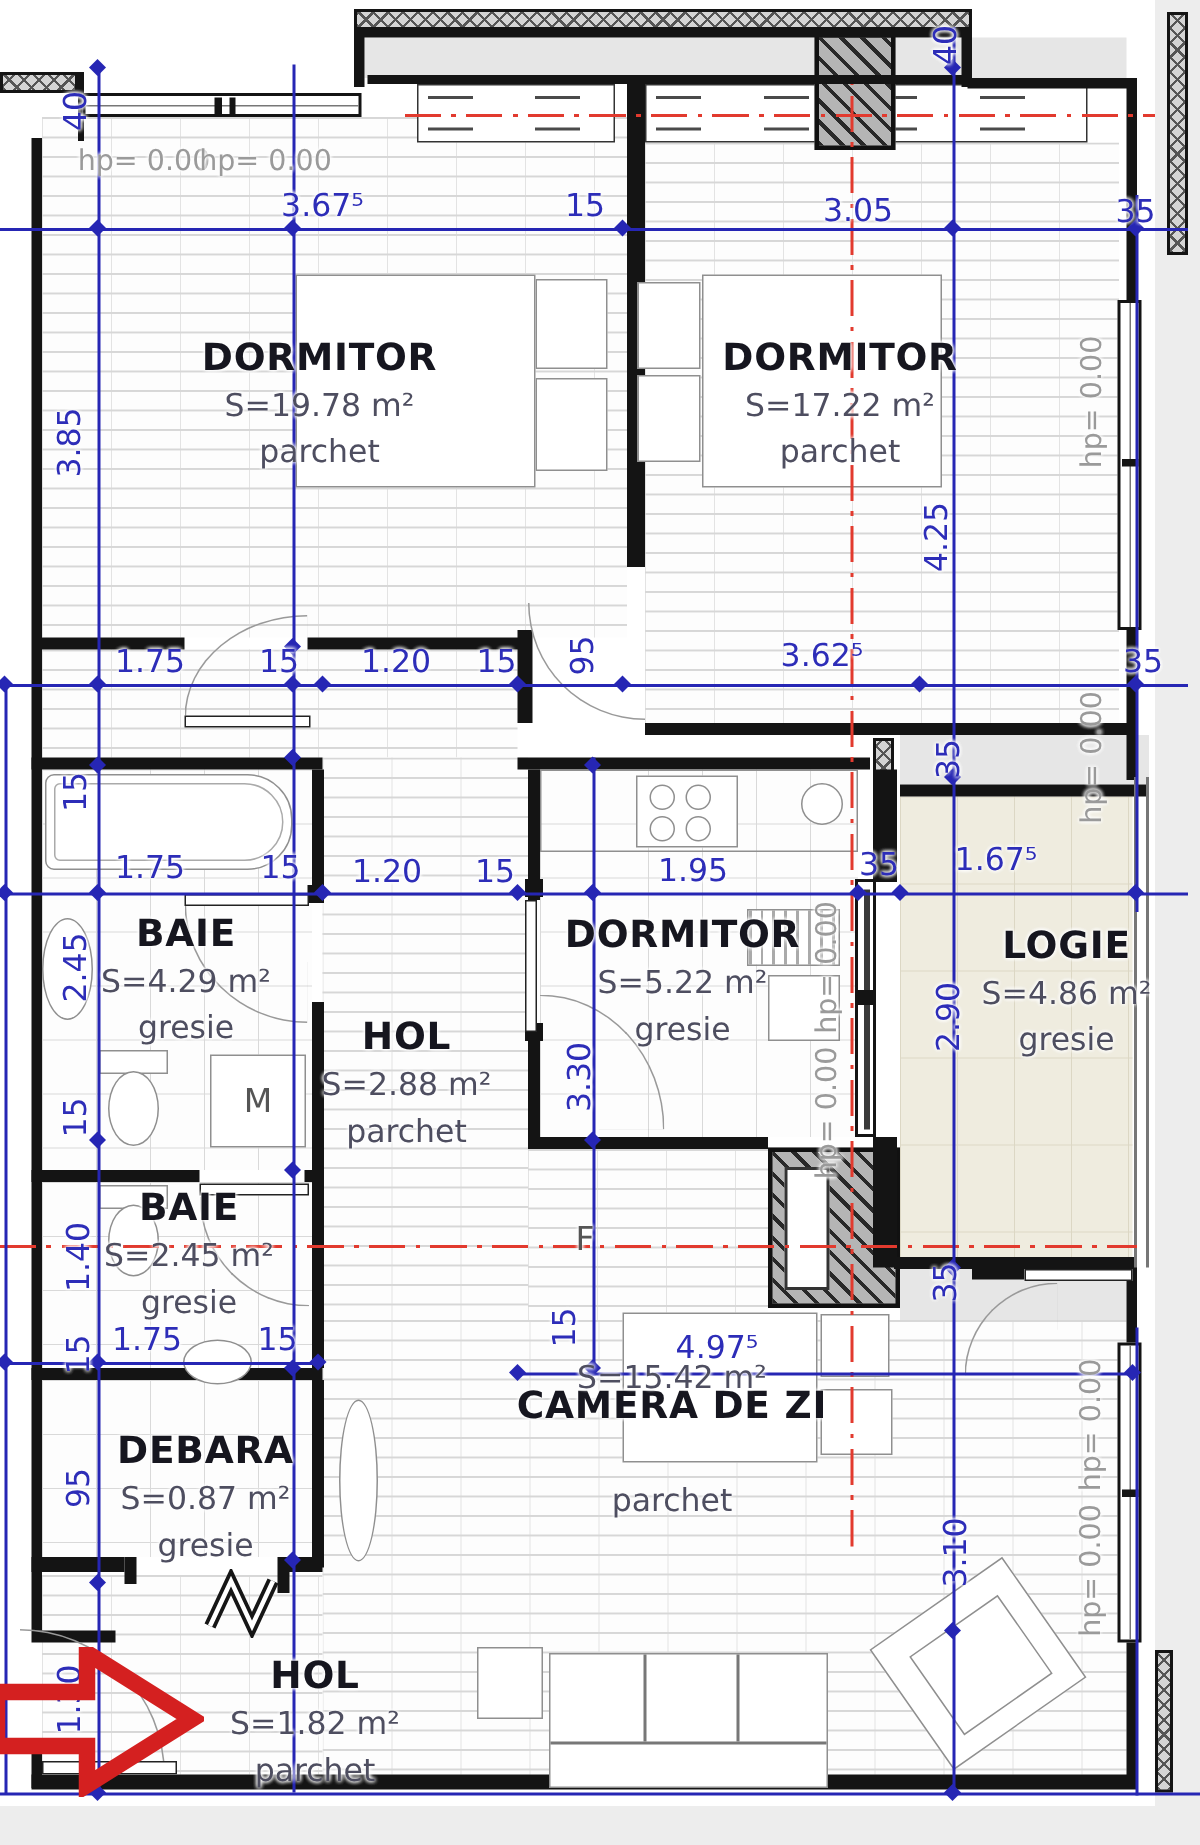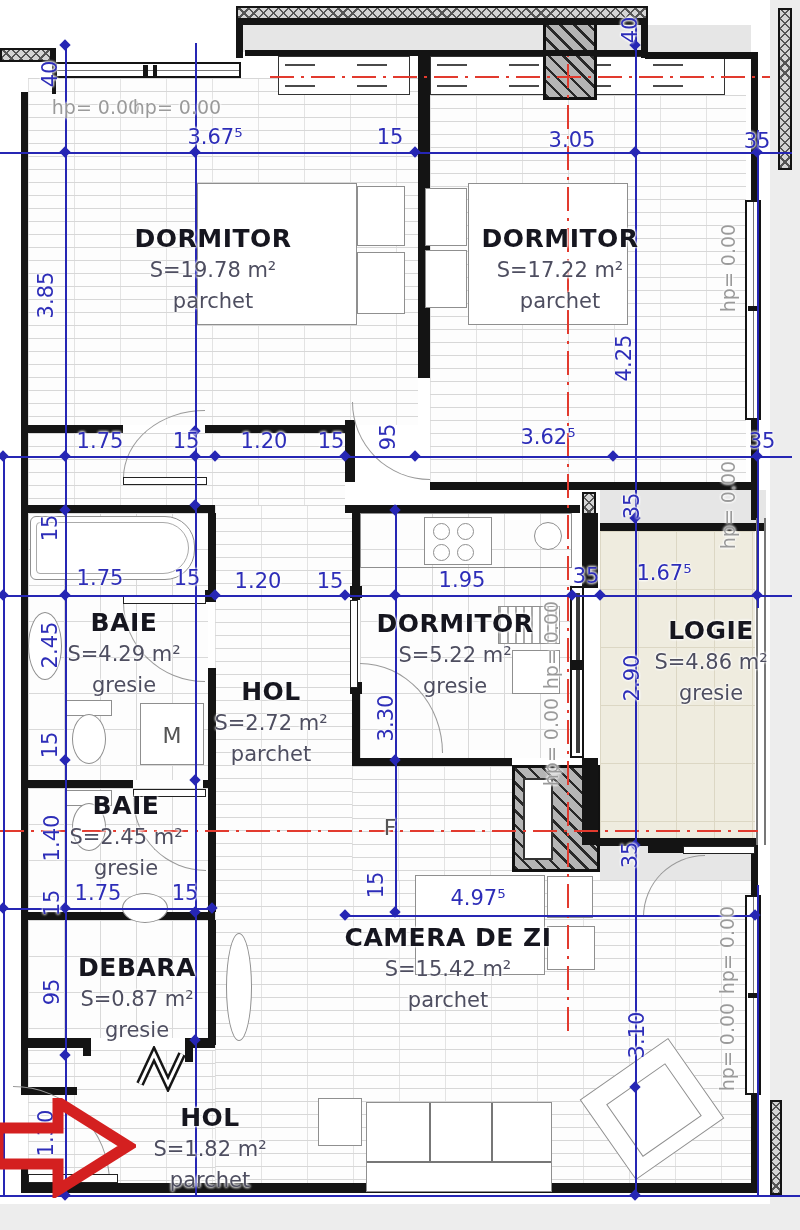--- a/index.html
+++ b/index.html
@@ -338,36 +338,36 @@
       <span class="lbl rname" style="left: 213px; top: 238px;">DORMITOR</span>
       <span class="lbl rsub" style="left: 213px; top: 270px;">S=19.78 m²</span>
       <span class="lbl rsub" style="left: 213px; top: 301px;">parchet</span>
       <span class="lbl rname" style="left: 560px; top: 238px;">DORMITOR</span>
       <span class="lbl rsub" style="left: 560px; top: 270px;">S=17.22 m²</span>
       <span class="lbl rsub" style="left: 560px; top: 301px;">parchet</span>
       <span class="lbl rname" style="left: 124px; top: 622px;">BAIE</span>
       <span class="lbl rsub" style="left: 124px; top: 654px;">S=4.29 m²</span>
       <span class="lbl rsub" style="left: 124px; top: 685px;">gresie</span>
       <span class="lbl rname" style="left: 271px; top: 691px;">HOL</span>
-      <span class="lbl rsub" style="left: 271px; top: 723px;">S=2.72 m²</span>
+      <span class="lbl rsub" style="left: 271px; top: 723px;">S=2.88 m²</span>
       <span class="lbl rsub" style="left: 271px; top: 754px;">parchet</span>
       <span class="lbl rname" style="left: 455px; top: 623px;">DORMITOR</span>
       <span class="lbl rsub" style="left: 455px; top: 655px;">S=5.22 m²</span>
       <span class="lbl rsub" style="left: 455px; top: 686px;">gresie</span>
       <span class="lbl rname" style="left: 711px; top: 630px;">LOGIE</span>
       <span class="lbl rsub" style="left: 711px; top: 662px;">S=4.86 m²</span>
       <span class="lbl rsub" style="left: 711px; top: 693px;">gresie</span>
       <span class="lbl rname" style="left: 126px; top: 805px;">BAIE</span>
       <span class="lbl rsub" style="left: 126px; top: 837px;">S=2.45 m²</span>
       <span class="lbl rsub" style="left: 126px; top: 868px;">gresie</span>
       <span class="lbl rname" style="left: 137px; top: 967px;">DEBARA</span>
       <span class="lbl rsub" style="left: 137px; top: 999px;">S=0.87 m²</span>
       <span class="lbl rsub" style="left: 137px; top: 1030px;">gresie</span>
       <span class="lbl rname" style="left: 448px; top: 937px;">CAMERA DE ZI</span>
-      <span class="lbl rsub" style="left: 448px; top: 969px;">S=15.42 m²</span>
+      <span class="lbl rsub" style="left: 448px; top: 918px;">S=15.42 m²</span>
       <span class="lbl rsub" style="left: 448px; top: 1000px;">parchet</span>
       <span class="lbl rname" style="left: 210px; top: 1117px;">HOL</span>
       <span class="lbl rsub" style="left: 210px; top: 1149px;">S=1.82 m²</span>
       <span class="lbl rsub" style="left: 210px; top: 1180px;">parchet</span>
     </div>
 
 
   <svg width="142" height="100" style="position:absolute;left:-6px;top:1098px">
     <polygon points="4,30 64,30 64,4 134,48 64,92 64,66 4,66" fill="none" stroke="#d42020" stroke-width="11"></polygon>
   </svg>

